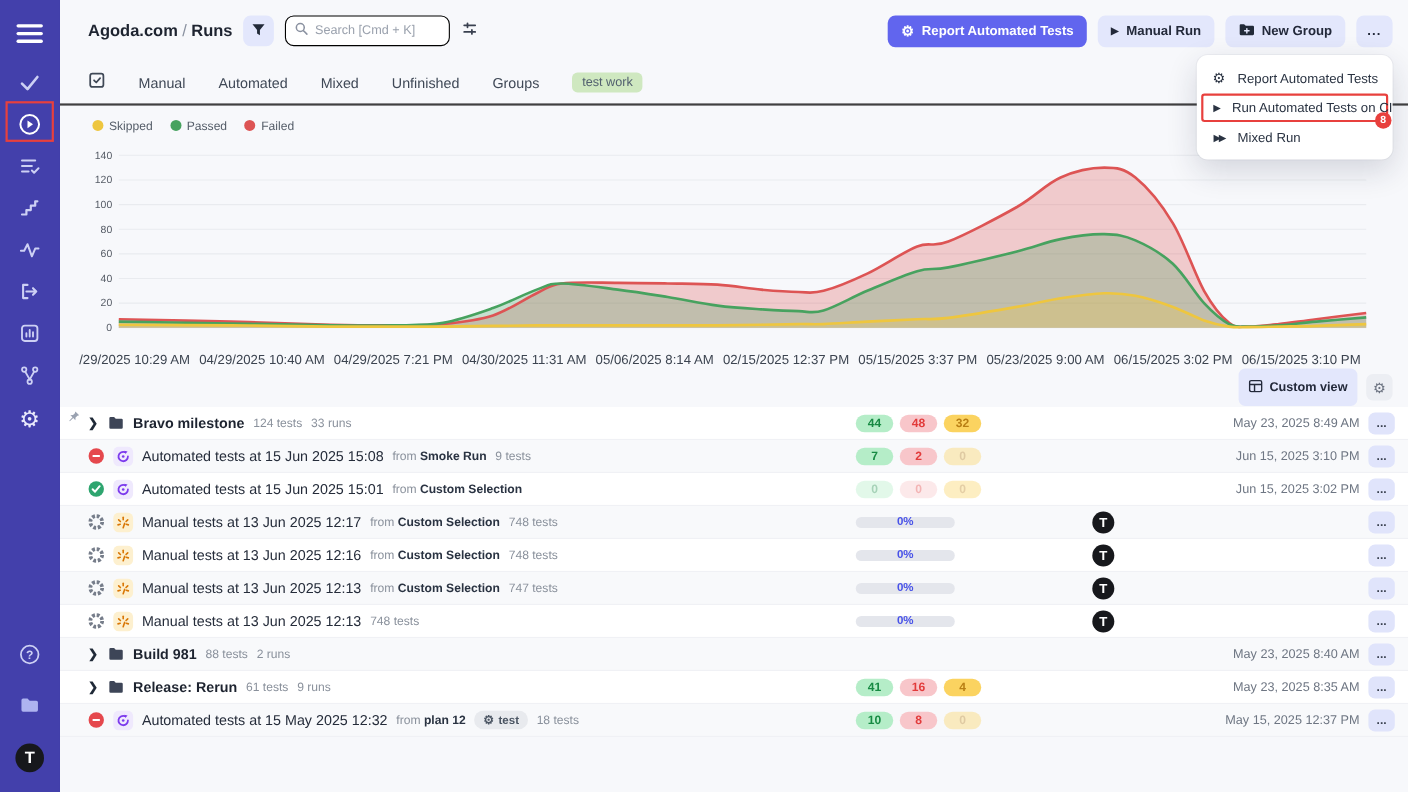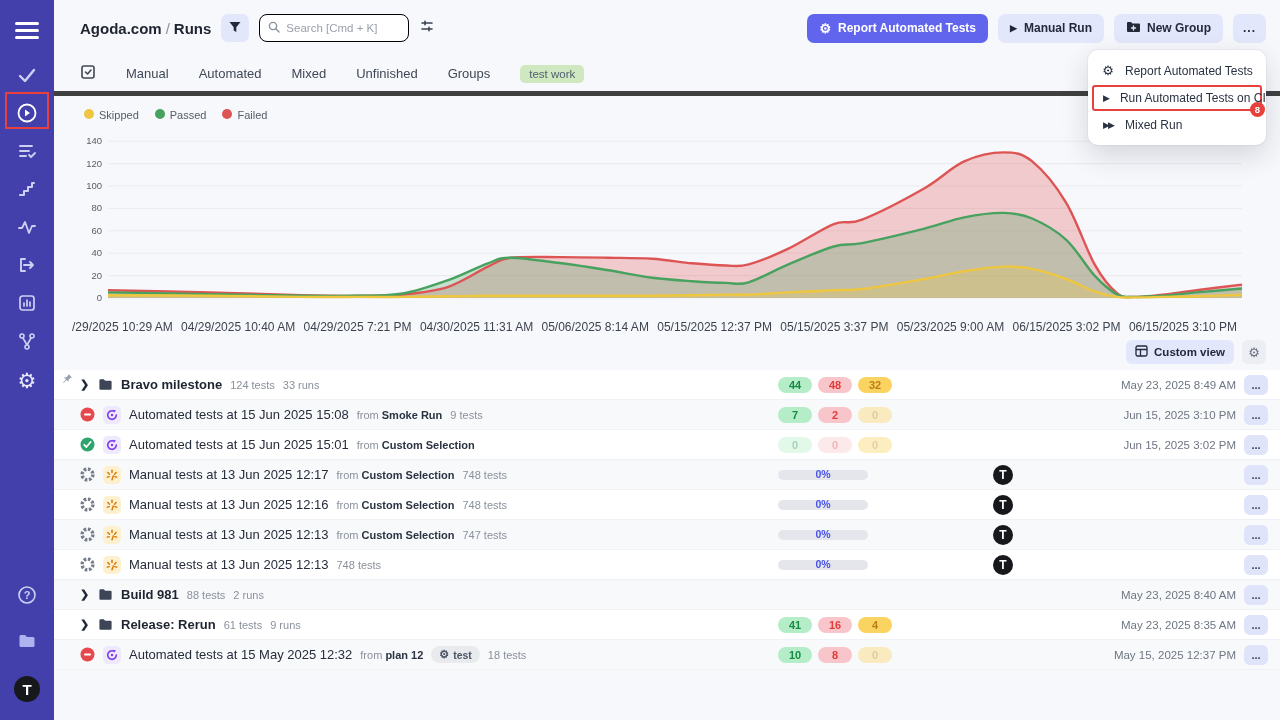--- a/index.html
+++ b/index.html
@@ -27,34 +27,34 @@
   .crumb .sep { color:#8a91a0; font-weight:400; padding:0 4px; }
   .icon-btn { height:28px; min-width:28px; border:none; border-radius:7px; background:#e3e7fc; display:flex; align-items:center; justify-content:center; cursor:pointer; }
   .search { display:flex; align-items:center; gap:6px; width:150px; height:28px; background:#fff; border:1px solid #000000; border-radius:8px; padding:0 8px; }
   .search input { border:none; outline:none; width:110px; font-size:11.5px; color:#333; background:transparent; }
   .search input::placeholder { color:#9aa1ad; }
   .spacer { flex:1; }
   .btn { height:29px; border:none; border-radius:7px; font-size:12px; font-weight:700; padding:0 12px; display:flex; align-items:center; gap:7px; cursor:pointer; white-space:nowrap; }
   .btn.primary { background:#6165ee; color:#fff; }
   .btn.light { background:#e3e7fc; color:#23293a; }
 
-  .tabs { display:flex; align-items:center; gap:30px; height:40px; padding:0 26px; border-bottom:5px solid #404040; }
+  .tabs { display:flex; align-items:center; gap:30px; height:40px; padding:0 26px; border-bottom:2px solid #404040; }
   .tab { font-size:13px; color:#3f4856; cursor:pointer; }
   .tag-pill { background:#cfe8c0; color:#52606f; font-size:11.5px; padding:3px 9px; border-radius:5px; }
 
   
   .chart-wrap { padding:8px 0 0 0; }
   .legend { display:flex; gap:16px; align-items:center; padding-left:30px; height:22px; }
   .legend .li { display:flex; align-items:flex-start; gap:5px; font-size:11px; color:#555d69; }
   .legend .dot { width:10px; height:10px; border-radius:50%; }
   .xlabels { display:flex; justify-content:space-between; width:1165px; margin-left:18px; font-size:12px; color:#3c4450; padding-top:2px; }
 
   
   .viewbar { display:flex; justify-content:flex-end; align-items:center; gap:8px; height:36px; padding:0 14px; }
-  .cv-btn { height:24px; border:none; border-radius:6px; background:#e3e7fc; color:#23293a; font-size:11.5px; font-weight:700; padding:0 9px; display:flex; align-items:center; gap:6px; cursor:pointer; }
+  .cv-btn { height:34px; border:none; border-radius:6px; background:#e3e7fc; color:#23293a; font-size:11.5px; font-weight:700; padding:0 9px; display:flex; align-items:center; gap:6px; cursor:pointer; }
   .gear-btn { width:24px; height:24px; border:none; border-radius:6px; background:#eceef3; color:#6b7280; font-size:13px; cursor:pointer; }
 
   
   .table { background:#fff; }
   .row { position:relative; display:flex; align-items:center; height:30px; padding:0 12px 0 26px; border-bottom:1px solid #f0f1f5; background:#fff; }
   .row:nth-child(even) { background:#f8f9fb; }
   .row-main { flex:1; display:flex; align-items:center; gap:8px; min-width:0; overflow:hidden; }
   .chev { color:#1f2937; font-size:11px; font-weight:700; cursor:pointer; width:10px; }
   .r-title { font-size:13px; color:#252c3a; white-space:nowrap; }
   .r-title.bold { font-weight:700; color:#1e2430; }
@@ -280,21 +280,21 @@
         <path d="M26.0,164.2C43.0,164.5,95.9,165.6,128.1,166.4C160.2,167.2,194.2,168.6,218.8,169.2C243.3,169.8,258.5,169.9,275.5,169.8C292.5,169.7,305.7,170.1,320.8,168.6C336.0,167.1,352.0,165.5,366.2,160.8C380.4,156.1,395.5,145.5,405.9,140.6C416.3,135.8,416.3,133.3,428.6,131.7C440.9,130.1,463.5,131.1,479.6,131.1C495.7,131.1,509.8,131.4,525.0,131.7C540.1,132.0,556.1,131.9,570.3,132.8C584.5,133.7,597.7,136.2,610.0,137.3C622.3,138.4,634.6,139.3,644.0,139.5C653.5,139.7,656.3,141.2,666.7,138.4C677.1,135.6,692.2,129.4,706.4,122.7C720.6,116.0,739.5,102.9,751.8,98.1C764.0,93.2,765.0,99.6,780.1,93.6C795.2,87.6,825.5,71.9,842.5,62.2C859.5,52.5,868.9,41.3,882.2,35.4C895.4,29.4,910.5,26.4,921.9,26.4C933.2,26.4,939.8,27.0,950.2,35.4C960.6,43.8,973.8,59.6,984.2,76.8C994.6,94.0,1004.1,123.3,1012.6,138.4C1021.1,153.5,1028.6,162.1,1035.3,167.5C1041.9,172.9,1044.7,170.7,1052.3,170.9C1059.8,171.1,1070.2,169.8,1080.6,168.6C1091.0,167.5,1101.4,165.8,1114.6,164.2C1127.9,162.5,1152.4,159.5,1160.0,158.6" fill="none" stroke="#dd5454" stroke-width="2.4" stroke-linejoin="round"></path>
         <path d="M26.0,166.4C43.0,166.7,95.9,167.5,128.1,168.1C160.2,168.6,194.2,169.5,218.8,169.8C243.3,170.0,258.5,170.1,275.5,169.8C292.5,169.4,305.7,170.1,320.8,167.5C336.0,164.9,352.0,159.1,366.2,154.1C380.4,149.0,395.5,141.0,405.9,137.3C416.3,133.5,416.3,131.7,428.6,131.7C440.9,131.7,463.5,135.2,479.6,137.3C495.7,139.3,509.8,141.6,525.0,144.0C540.1,146.4,556.1,150.0,570.3,151.8C584.5,153.7,597.7,154.4,610.0,155.2C622.3,156.0,634.6,156.7,644.0,156.9C653.5,157.1,656.3,159.4,666.7,156.3C677.1,153.2,692.2,144.4,706.4,138.4C720.6,132.4,739.5,124.0,751.8,120.5C764.0,116.9,765.0,120.1,780.1,117.1C795.2,114.1,825.5,106.9,842.5,102.6C859.5,98.3,868.9,94.0,882.2,91.4C895.4,88.7,910.5,86.7,921.9,86.9C933.2,87.1,939.8,88.0,950.2,92.5C960.6,97.0,973.8,104.2,984.2,113.8C994.6,123.3,1004.1,140.5,1012.6,149.6C1021.1,158.7,1028.6,165.1,1035.3,168.6C1041.9,172.2,1044.7,170.7,1052.3,170.9C1059.8,171.1,1070.2,170.5,1080.6,169.8C1091.0,169.0,1101.4,167.6,1114.6,166.4C1127.9,165.2,1152.4,163.1,1160.0,162.5" fill="none" stroke="#47a25f" stroke-width="2.4" stroke-linejoin="round"></path>
         <path d="M26.0,169.2C43.0,169.3,95.9,169.5,128.1,169.8C160.2,170.0,194.2,170.7,218.8,170.9C243.3,171.1,258.5,170.9,275.5,170.9C292.5,170.9,305.7,171.0,320.8,170.9C336.0,170.8,352.0,170.5,366.2,170.3C380.4,170.1,395.5,169.9,405.9,169.8C416.3,169.7,416.3,169.8,428.6,169.8C440.9,169.8,463.5,169.8,479.6,169.8C495.7,169.8,509.8,169.8,525.0,169.8C540.1,169.8,556.1,169.9,570.3,169.8C584.5,169.7,597.7,169.4,610.0,169.2C622.3,169.0,634.6,168.7,644.0,168.6C653.5,168.5,656.3,169.0,666.7,168.6C677.1,168.3,692.2,167.1,706.4,166.4C720.6,165.7,739.5,164.7,751.8,164.2C764.0,163.6,765.0,164.9,780.1,163.0C795.2,161.2,825.5,155.9,842.5,153.0C859.5,150.0,868.9,147.2,882.2,145.1C895.4,143.1,910.5,141.0,921.9,140.6C933.2,140.3,939.8,140.8,950.2,142.9C960.6,144.9,973.8,149.2,984.2,153.0C994.6,156.7,1004.1,162.3,1012.6,165.3C1021.1,168.3,1028.6,169.9,1035.3,170.9C1041.9,171.9,1044.7,171.4,1052.3,171.4C1059.8,171.4,1070.2,171.1,1080.6,170.9C1091.0,170.7,1101.4,170.7,1114.6,170.3C1127.9,169.9,1152.4,168.9,1160.0,168.6" fill="none" stroke="#eec63f" stroke-width="2.4" stroke-linejoin="round"></path>
       </svg>
     <div class="xlabels" id="chart-xlabels">
         <span>/29/2025 10:29 AM</span>
         <span>04/29/2025 10:40 AM</span>
         <span>04/29/2025 7:21 PM</span>
         <span>04/30/2025 11:31 AM</span>
         <span>05/06/2025 8:14 AM</span>
-        <span>05/15/2025 12:37 PM</span>
+        <span>02/15/2025 12:37 PM</span>
         <span>05/15/2025 3:37 PM</span>
         <span>05/23/2025 9:00 AM</span>
         <span>06/15/2025 3:02 PM</span>
         <span>06/15/2025 3:10 PM</span>
       </div>
   </div>
 
   <div class="viewbar">
     <button class="cv-btn">
       <span><svg width="13" height="12" viewBox="0 0 13 12">

